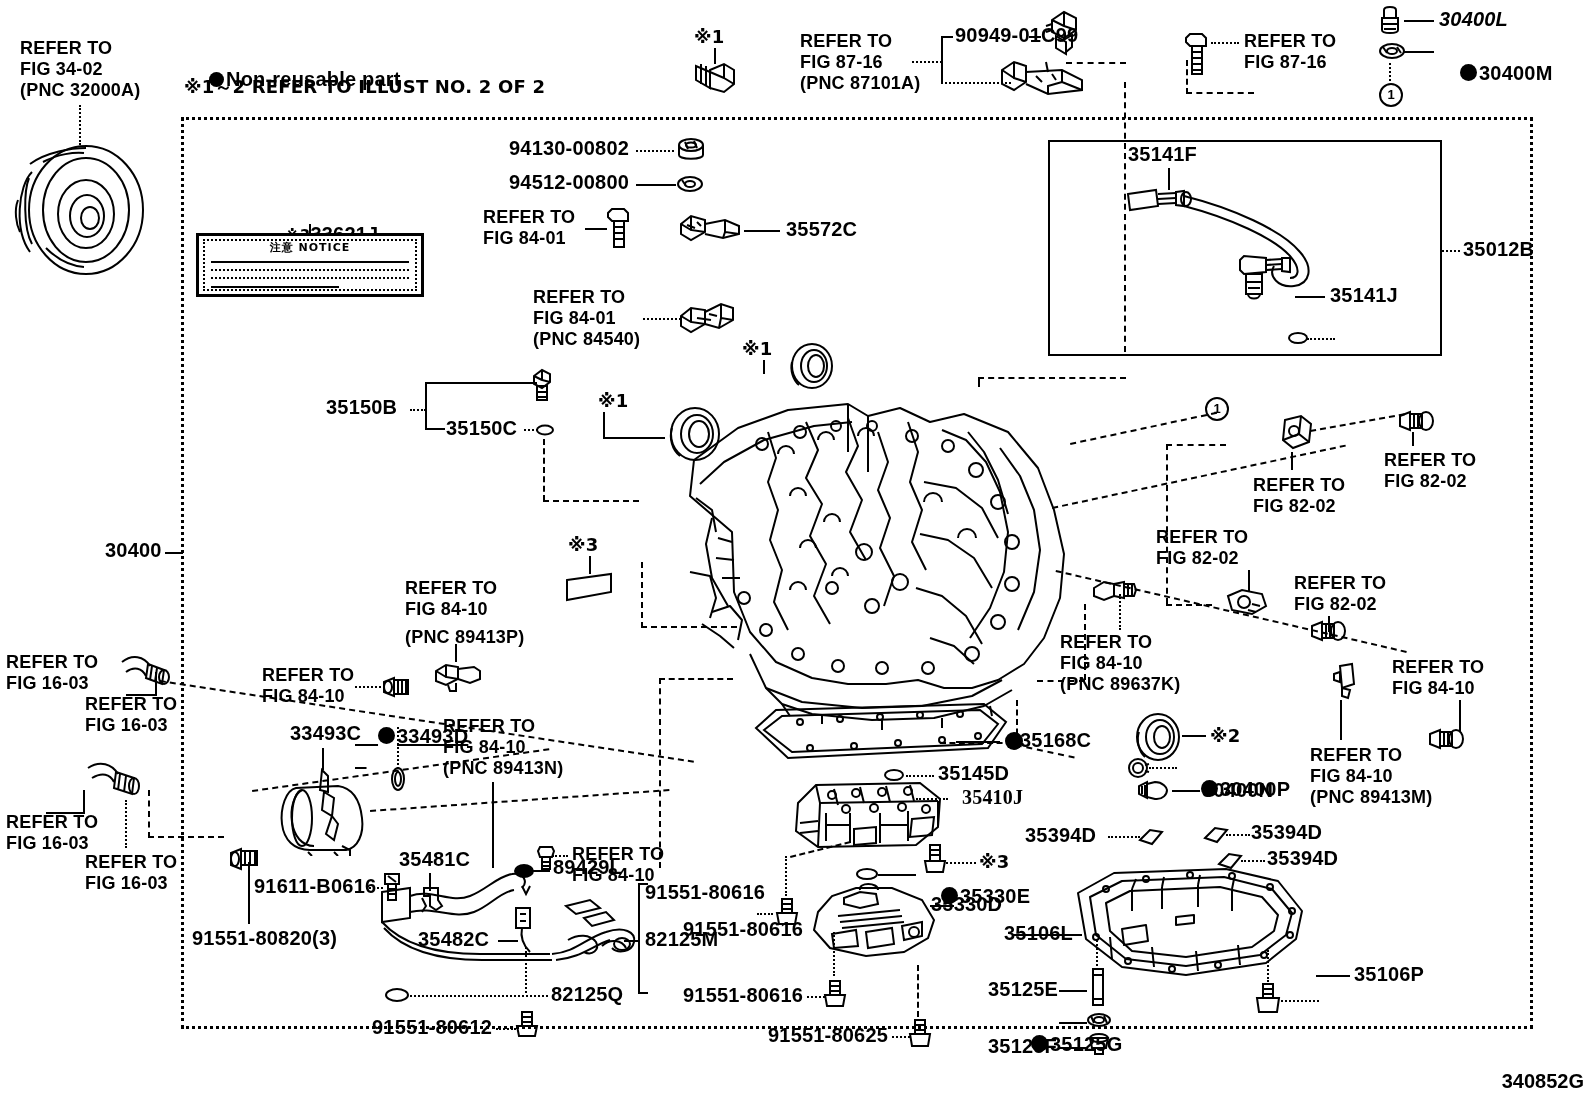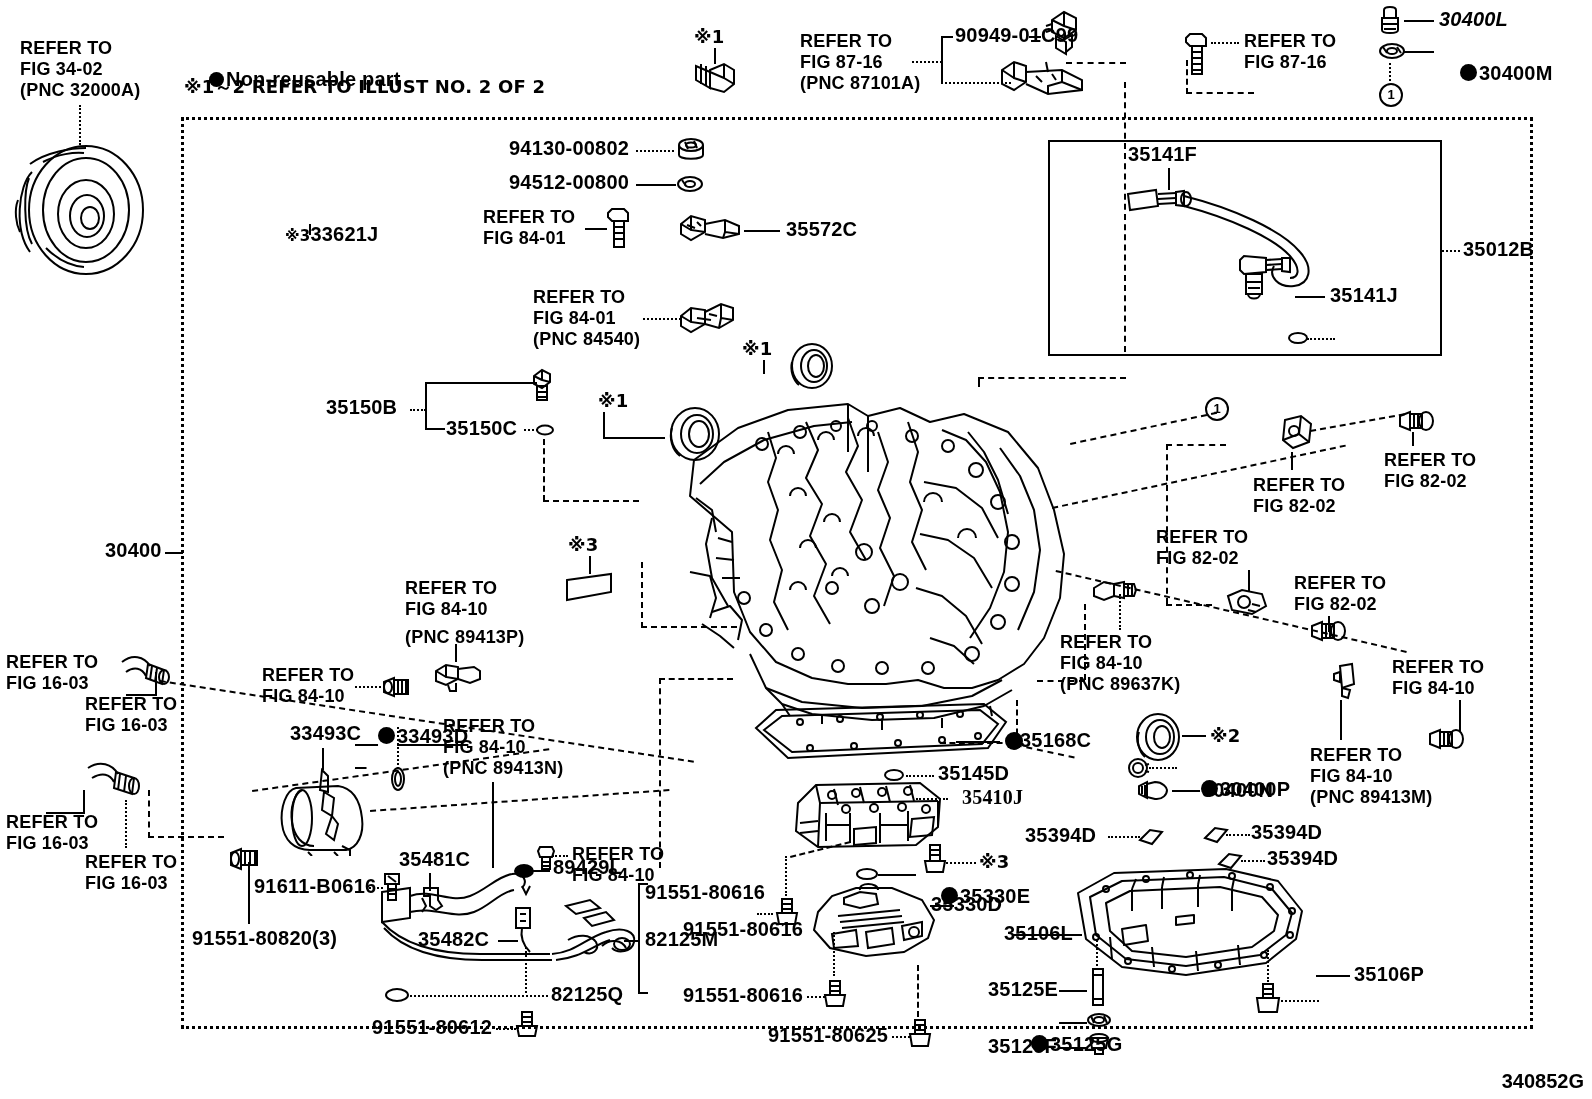--- a/index.html
+++ b/index.html
@@ -140,20 +140,28 @@
       <path d="M8 60 C4 70 6 84 10 92"></path>
       <path d="M33 22 C48 14 64 12 74 13"></path>
       <path d="M36 108 C48 120 62 126 74 127"></path>
     </g>
   </svg>
 
   <div class="lbl" style="left:262px;top:200px;">
     <span class="xm" style="font-size:15px;">※3</span><span>33621J</span>
   </div>
   <div class="ln v" style="left:309px;top:224px;height:11px;"></div>
+  <div id="notice">
+    <div class="inner"></div>
+    <div class="ntitle">注意 NOTICE</div>
+    <div class="nls" style="top:25px;width:198px;"></div>
+    <div class="nl" style="top:33px;width:198px;"></div>
+    <div class="nl" style="top:41px;width:198px;"></div>
+    <div class="nls" style="top:50px;width:128px;"></div>
+  </div>
 
   <div class="lbl sm xm" style="left:694px;top:26px;">※1</div>
   <div class="ln v" style="left:714px;top:48px;height:16px;"></div>
   <svg class="art" style="left:690px;top:58px;" width="60" height="42" viewBox="0 0 60 42">
     <g fill="none" stroke="#000" stroke-width="2">
       <path d="M6 8 L6 22 L20 30 L20 14 Z"></path>
       <path d="M11 6 L11 26 M16 8 L16 28"></path>
       <path d="M20 12 L34 6 L44 12 L44 26 L34 34 L20 30 Z"></path>
       <path d="M34 6 L34 20 L44 26 M34 20 L20 14"></path>
     </g>

